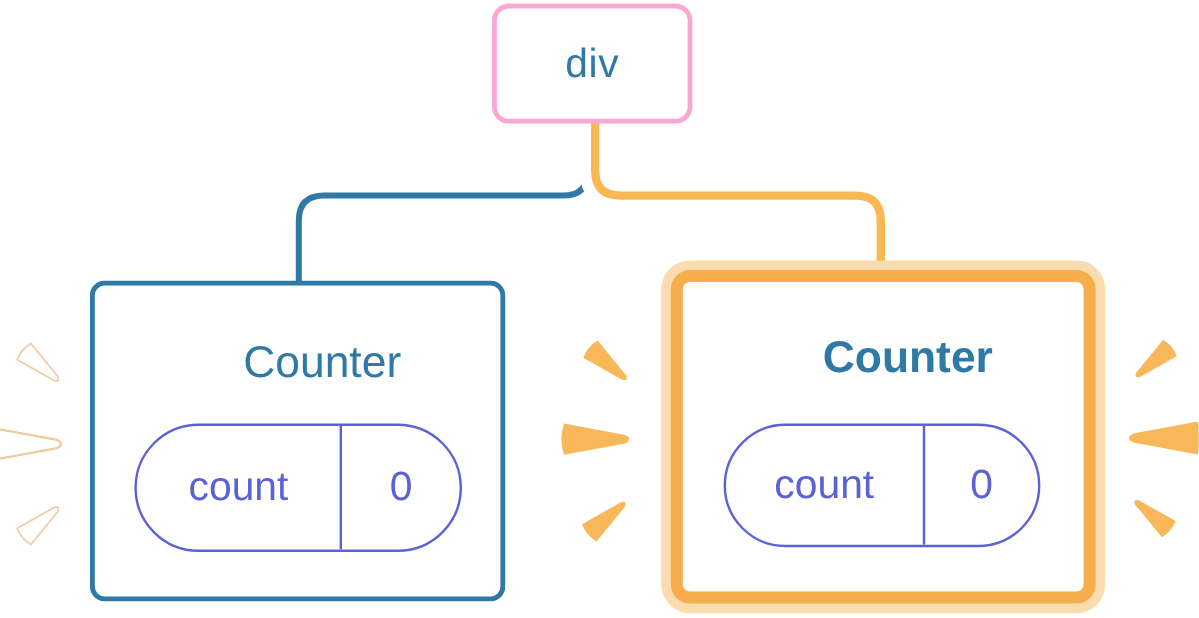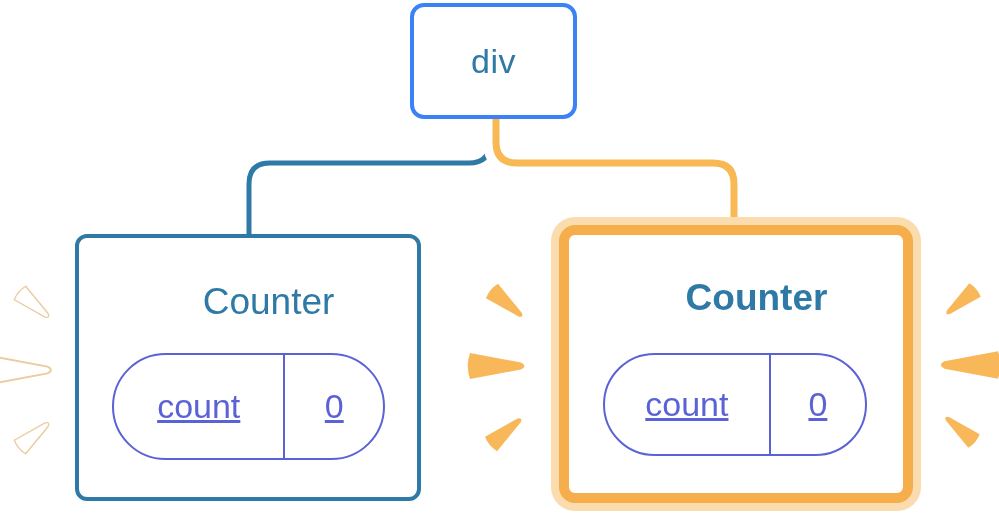--- a/index.html
+++ b/index.html
@@ -17,22 +17,22 @@
     z-index: 1;
   }
   .node-box {
     position: absolute;
     background: #ffffff;
     box-sizing: border-box;
     z-index: 2;
   }
   .root-node {
     left: 410px; top: 3px;
-    width: 167px; height: 116px;
-    border: 4px solid #3b82f6;
+    width: 167px; height: 100px;
+    border: 4px solid #f9a8d4;
     border-radius: 14px;
     display: flex;
     align-items: center;
     justify-content: center;
   }
   .root-label {
     color: #2e79a6;
     font-size: 34px;
     font-weight: 500;
     letter-spacing: 0.5px;
@@ -88,21 +88,20 @@
   .state-value-cell {
     flex: 1 1 auto;
     display: flex;
     align-items: center;
     justify-content: center;
   }
   .state-text {
     color: #5b62d6;
     font-size: 34px;
     font-weight: 400;
-    text-decoration: underline;
   }
 </style>
 </head>
 <body>
 
 <div class="stage">
 
   <svg class="layer" width="999" height="515" viewBox="0 0 999 515">
     <defs>
       <path id="wedge" d="M 0 -13 Q -4.5 0 0 13 L 51 3.5 Q 58 0 51 -3.5 Z"></path>

